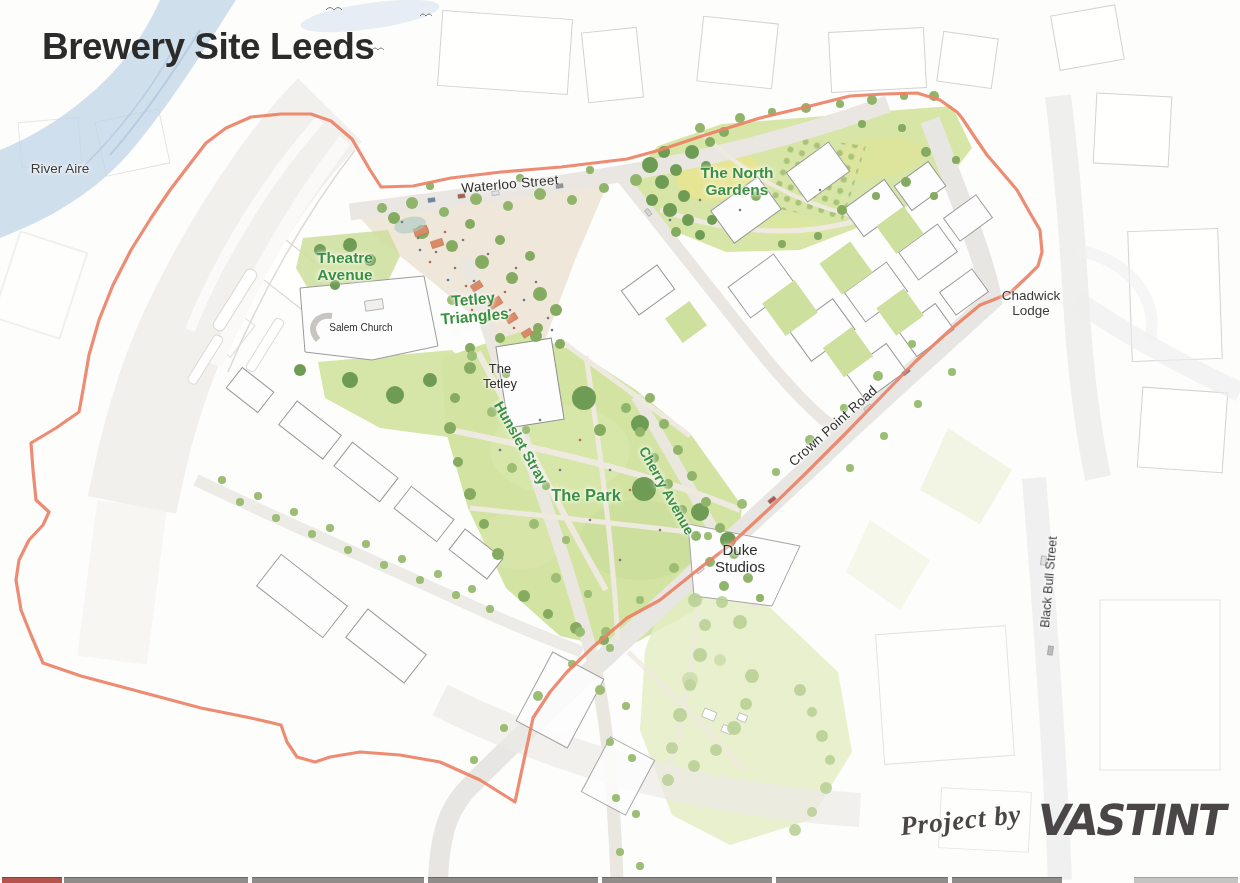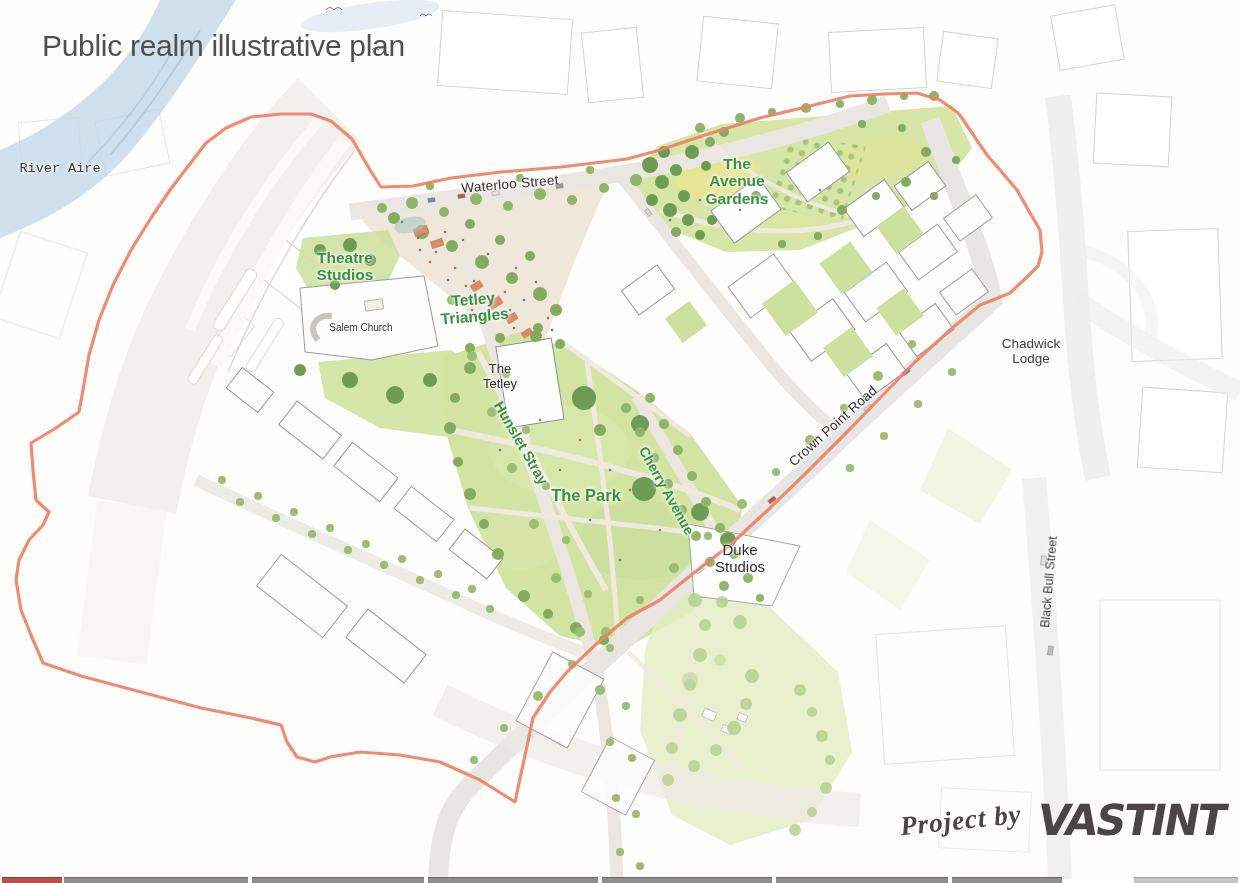--- a/index.html
+++ b/index.html
@@ -447,35 +447,35 @@
     <path d="M515,802 L533,718 550,692 567,672 593,647 627,618 660,600 700,568 730,545 770,508 807,472 845,434 880,398 915,362 950,330 980,305 993,300
          1010,293 1028,276 1038,266 1042,252 1040,230 1030,213 1017,190 1000,170 987,155 976,139 962,118 957,112 940,100 917,93
          884,94 850,96 806,107 760,118 702,136 660,150 627,159 561,167 501,172 451,178 413,186 381,187
          370,170 352,139 331,121 311,114 281,114 251,117
          226,128 206,143 186,169 170,190 151,218 131,250 113,285 99,320 89,355 83,390 79,412
          56,428 31,443 33,470 36,500 49,512 43,525 29,540 19,560 16,580 21,610 31,635 43,663
          81,676 141,692 201,708 251,718 281,725 287,742 297,757 315,762 330,757 360,752 400,755 440,762 480,780 Z" fill="none" stroke="#EB8266" stroke-width="3.2" stroke-linejoin="round" opacity=".92"></path>
   </svg>
 
   <div class="hdr">
-    <div class="sub">Public realm illustrative plan</div>
+    <h1>Brewery Site Leeds</h1>
   </div>
 
-  <div class="maplabel soft" style="left:60px;top:169px;transform:translate(-50%,-50%);font-size:13.5px;white-space:nowrap;font-family:Liberation Mono, monospace;">River Aire</div>
+  <div class="maplabel soft" style="left:60px;top:169px;transform:translate(-50%,-50%);font-size:13.5px;white-space:nowrap;">River Aire</div>
   <div class="maplabel k" style="left:510px;top:184px;transform:translate(-50%,-50%) rotate(-5deg);font-size:13.5px;letter-spacing:.3px;white-space:nowrap;">Waterloo Street</div>
-  <div class="maplabel g" style="left:737px;top:181px;transform:translate(-50%,-50%);font-size:15.5px;width:82px;">The Avenue Gardens</div>
-  <div class="maplabel g" style="left:345px;top:266px;transform:translate(-50%,-50%);font-size:15.5px;width:74px;">Theatre Studios</div>
+  <div class="maplabel g" style="left:737px;top:181px;transform:translate(-50%,-50%);font-size:15.5px;width:82px;">The North Gardens</div>
+  <div class="maplabel g" style="left:345px;top:266px;transform:translate(-50%,-50%);font-size:15.5px;width:74px;">Theatre Avenue</div>
   <div class="maplabel g" style="left:474px;top:308px;transform:translate(-50%,-50%) rotate(-5deg);font-size:15.5px;width:80px;">Tetley Triangles</div>
   <div class="maplabel k" style="left:361px;top:328px;transform:translate(-50%,-50%);font-size:10px;white-space:nowrap;">Salem Church</div>
   <div class="maplabel k" style="left:500px;top:377px;transform:translate(-50%,-50%);font-size:13px;width:48px;">The Tetley</div>
   <div class="maplabel g" style="left:521px;top:443px;transform:translate(-50%,-50%) rotate(60deg);font-size:14.5px;white-space:nowrap;">Hunslet Stray</div>
   <div class="maplabel g" style="left:586px;top:457px;transform:translate(-50%,-50%);font-size:16.5px;white-space:nowrap;margin-top:38px;">The Park</div>
   <div class="maplabel g" style="left:666px;top:491px;transform:translate(-50%,-50%) rotate(61deg);font-size:14px;white-space:nowrap;">Cherry Avenue</div>
   <div class="maplabel k" style="left:833px;top:426px;transform:translate(-50%,-50%) rotate(-42deg);font-size:13.5px;letter-spacing:.2px;white-space:nowrap;">Crown Point Road</div>
-  <div class="maplabel soft" style="left:1031px;top:303px;transform:translate(-50%,-50%);font-size:13.5px;width:80px;margin-top:48px;">Chadwick Lodge</div>
+  <div class="maplabel soft" style="left:1031px;top:303px;transform:translate(-50%,-50%);font-size:13.5px;width:80px;">Chadwick Lodge</div>
   <div class="maplabel k" style="left:740px;top:559px;transform:translate(-50%,-50%);font-size:15px;width:64px;">Duke Studios</div>
   <div class="maplabel soft" style="left:1049px;top:582px;transform:translate(-50%,-50%) rotate(-85deg);font-size:12.5px;white-space:nowrap;">Black Bull Street</div>
 
   <div class="credit">
     <span class="script">Project by</span>
     <span class="brand">VASTINT</span>
   </div>
 
   <div class="scalestrip">
     <div class="seg red" style="left:2px;width:60px;"></div>

